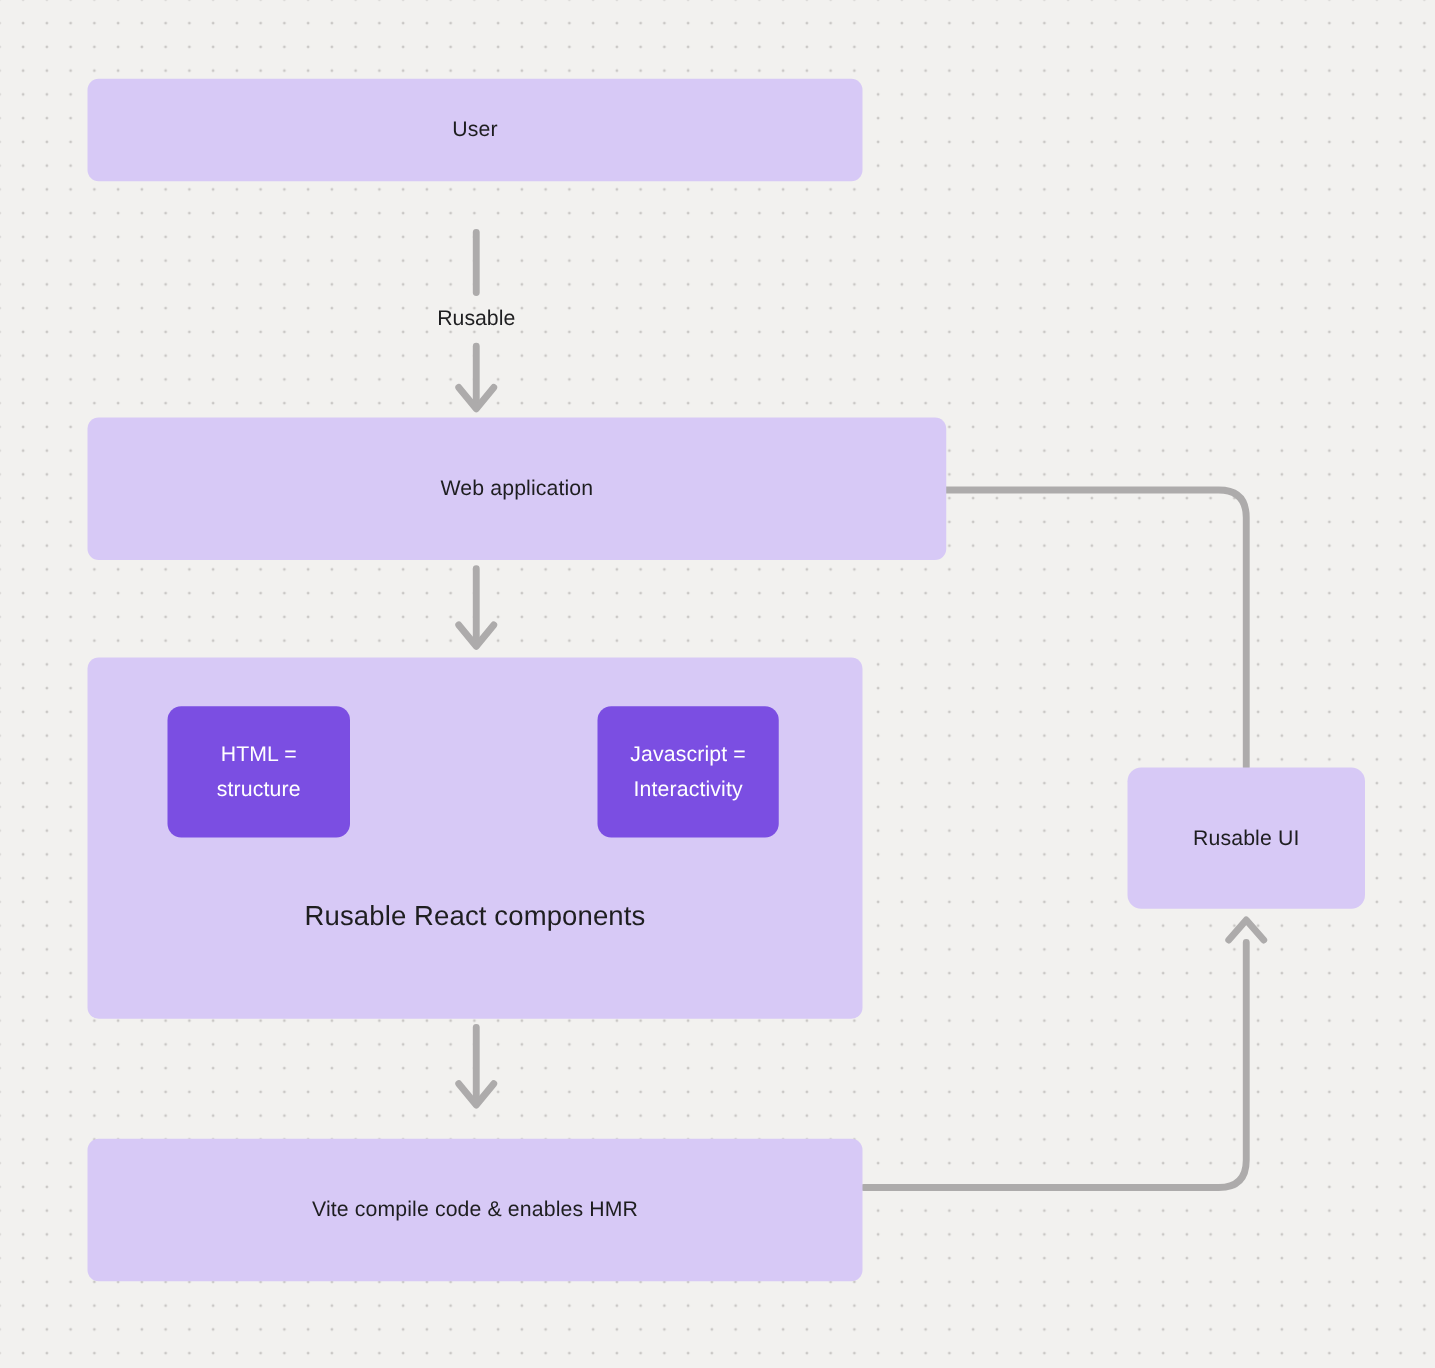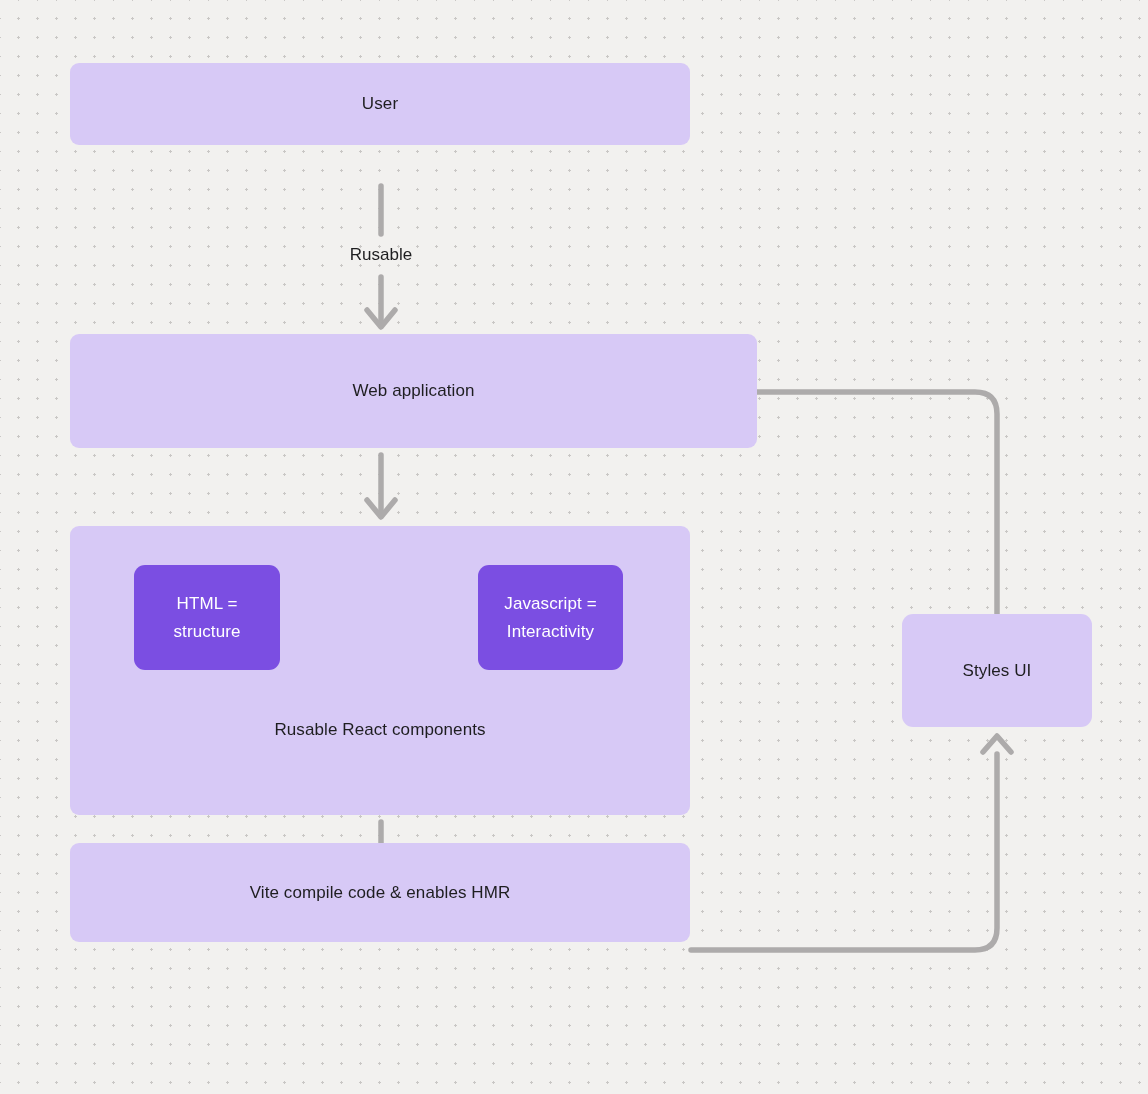--- a/index.html
+++ b/index.html
@@ -23,21 +23,21 @@
     border-radius: 9px;
     font-size: 17px;
     font-weight: 500;
     letter-spacing: 0.1px;
     color: #1e1e20;
     z-index: 2;
   }
   #user-box   { left: 70px;  top: 63px;  width: 620px; height: 82px; }
   #webapp-box { left: 70px;  top: 334px; width: 687px; height: 114px; }
   #group-box  { left: 70px;  top: 526px; width: 620px; height: 289px; }
-  #vite-box   { left: 70px;  top: 843px; width: 620px; height: 99px; }
+  #vite-box   { left: 70px;  top: 911px; width: 620px; height: 114px; }
   #render-box { left: 902px; top: 614px; width: 190px; height: 113px; border-radius: 11px; }
 
   .chip {
     position: absolute;
     top: 39px;
     height: 105px;
     background: #7b4ee2;
     border-radius: 11px;
     display: flex;
     flex-direction: column;
@@ -52,21 +52,21 @@
   #chip-html { left: 64px;  width: 146px; }
   #chip-css  { left: 238px; width: 145px; }
   #chip-js   { left: 408px; width: 145px; text-align: center; }
 
   .group-caption {
     position: absolute;
     left: 0;
     top: 194px;
     width: 100%;
     text-align: center;
-    font-size: 17px;
+    font-size: 22px;
     font-weight: 500;
     color: #1e1e20;
   }
 
   .edge-label {
     position: absolute;
     left: 281px;
     top: 245px;
     width: 200px;
     text-align: center;
@@ -132,14 +132,14 @@
     <span>Interactivity</span>
   </div>
   <div class="group-caption">Rusable React components</div>
 </div>
 
 <div class="node" id="vite-box">
   <span>Vite compile code &amp; enables HMR</span>
 </div>
 
 <div class="node" id="render-box">
-  <span>Styles UI</span>
+  <span>Rusable UI</span>
 </div>
 
 </body></html>

